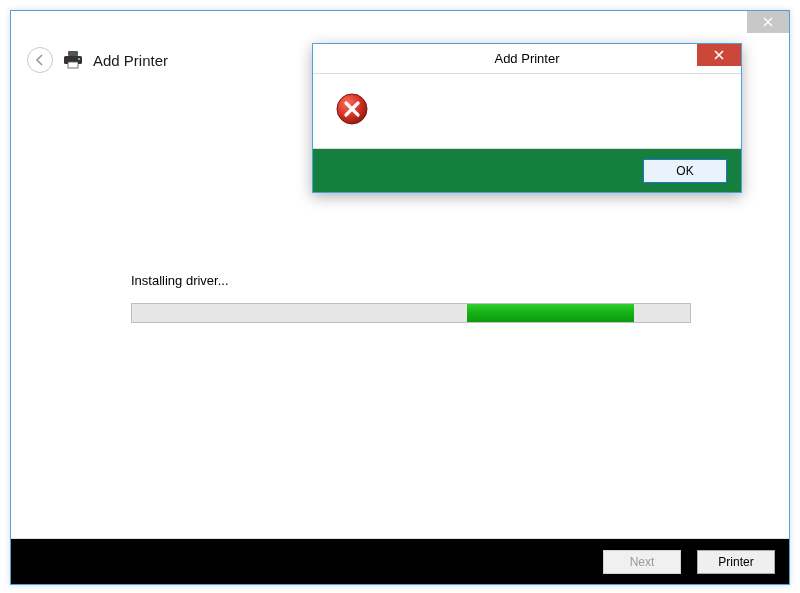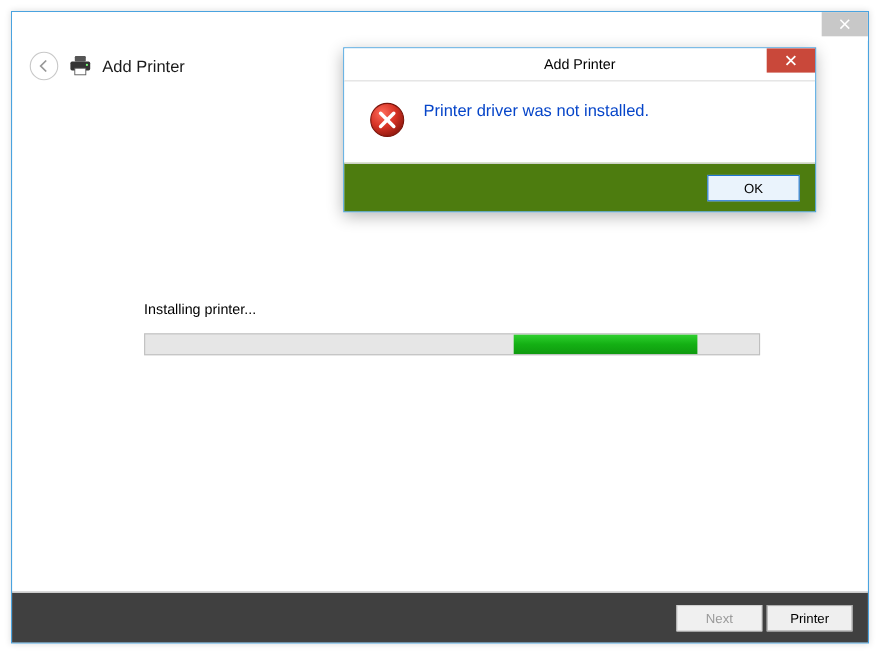--- a/index.html
+++ b/index.html
@@ -81,25 +81,25 @@
   .progress-fill {
     position: absolute;
     top: 0; height: 100%;
     background: linear-gradient(to bottom, #2fd02f 0%, #14b014 50%, #0f9a0f 100%);
   }
   .footer {
     position: absolute;
     left: 0; right: 0; bottom: 0;
     height: 46px;
     border-top: 1px solid #dcdcdc;
-    background: #404040;
+    background: #000000;
     display: flex;
     align-items: center;
     justify-content: flex-end;
-    gap: 4px;
+    gap: 16px;
     padding-right: 14px;
   }
   .btn {
     min-width: 78px;
     height: 24px;
     border: 1px solid #adadad;
     background: #efefef;
     font-family: inherit;
     font-size: 12px;
     color: #000;
@@ -156,21 +156,21 @@
     display: flex;
     flex-direction: column;
     gap: 18px;
   }
   .msg-primary, .msg-secondary {
     font-size: 15px;
     color: #0645c9;
   }
   .dialog-footer {
     height: 44px;
-    background: #4d7c0f;
+    background: #15803d;
     border-top: 1px solid #dcdcdc;
     display: flex;
     align-items: center;
     justify-content: flex-end;
     padding-right: 14px;
   }
   .ok-btn {
     min-width: 84px;
     height: 24px;
     border: 1px solid #1e74d2;
@@ -205,21 +205,21 @@
         <rect x="5" y="0" width="10" height="5" fill="#555" rx="1"></rect>
         <rect x="1" y="5" width="18" height="8" fill="#333" rx="1.5"></rect>
         <rect x="5" y="11" width="10" height="6" fill="#fff" stroke="#555" stroke-width="0.8"></rect>
         <circle cx="16" cy="8" r="1" fill="#7f7"></circle>
       </svg>
     </div>
     <div class="page-title">Add Printer</div>
   </div>
 
   <div class="body-area">
-    <div class="status-text">Installing printer...</div>
+    <div class="status-text">Installing driver...</div>
     <div class="progress-outer">
       <div class="progress-fill" style="left:60%;width:30%;"></div>
     </div>
   </div>
 
   <div class="footer">
     <button class="btn" disabled="">Next</button>
     <button class="btn">Printer</button>
   </div>
 
@@ -244,19 +244,18 @@
             <stop offset="60%" stop-color="#d53224"></stop>
             <stop offset="100%" stop-color="#9a1d12"></stop>
           </radialGradient>
         </defs>
         <circle cx="17" cy="17" r="15" fill="url(#rg)" stroke="#7a140b" stroke-width="1"></circle>
         <line x1="11" y1="11" x2="23" y2="23" stroke="#fff" stroke-width="3.2" stroke-linecap="round"></line>
         <line x1="23" y1="11" x2="11" y2="23" stroke="#fff" stroke-width="3.2" stroke-linecap="round"></line>
       </svg>
     </div>
     <div class="dialog-text">
-      <div class="msg-primary">Printer driver was not installed.</div>
     </div>
   </div>
   <div class="dialog-footer">
     <button class="ok-btn">OK</button>
   </div>
 </div>
 
 </body></html>

